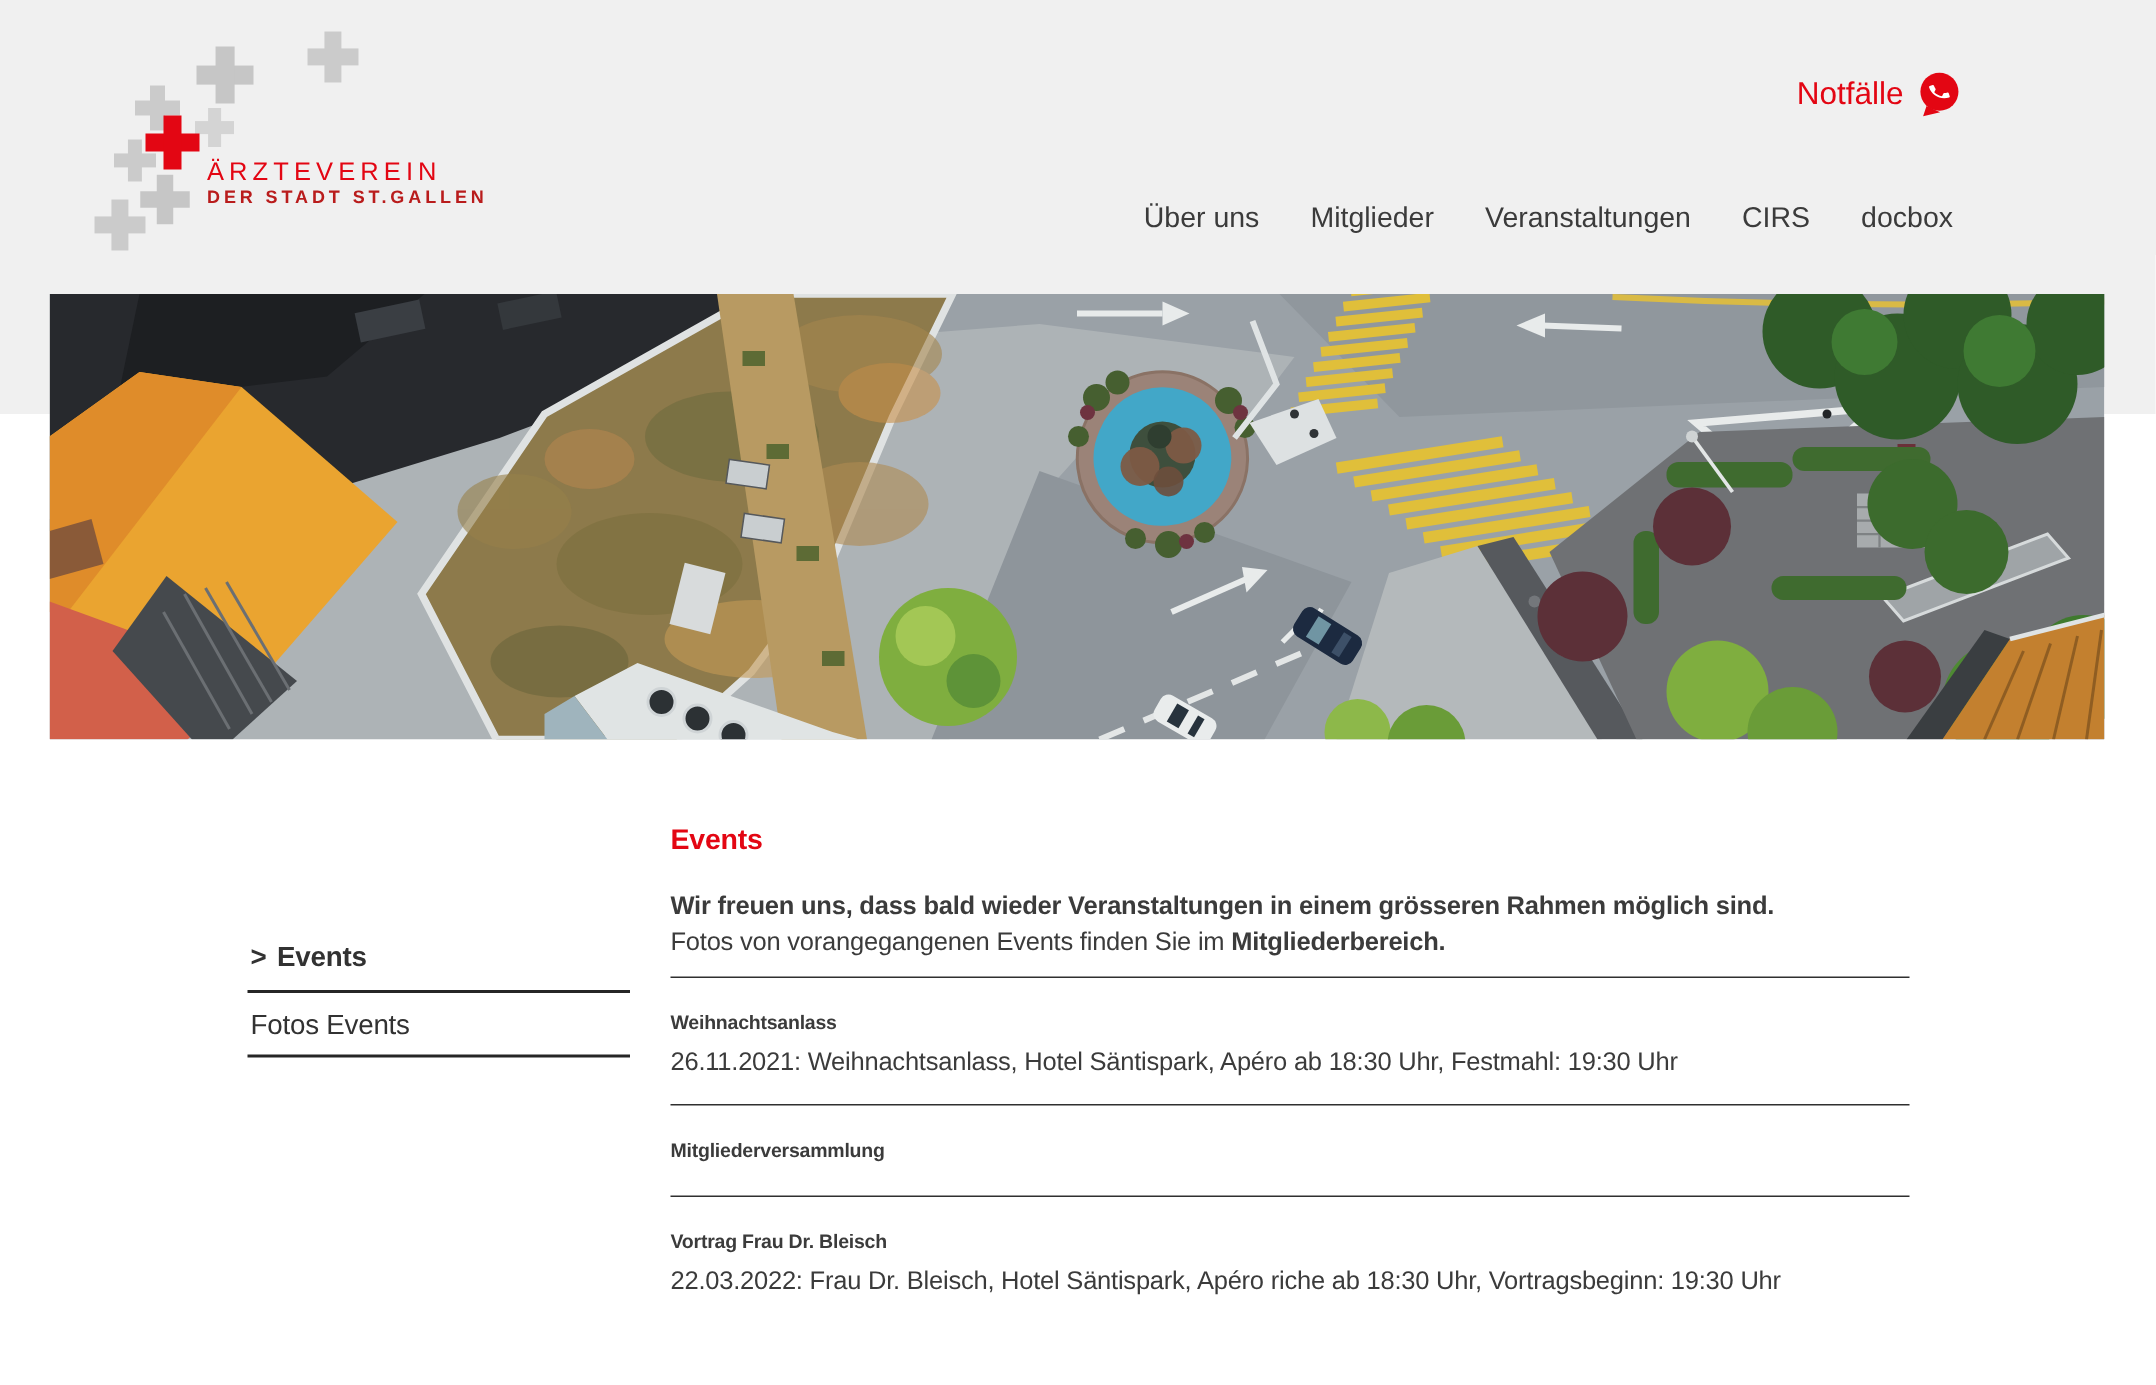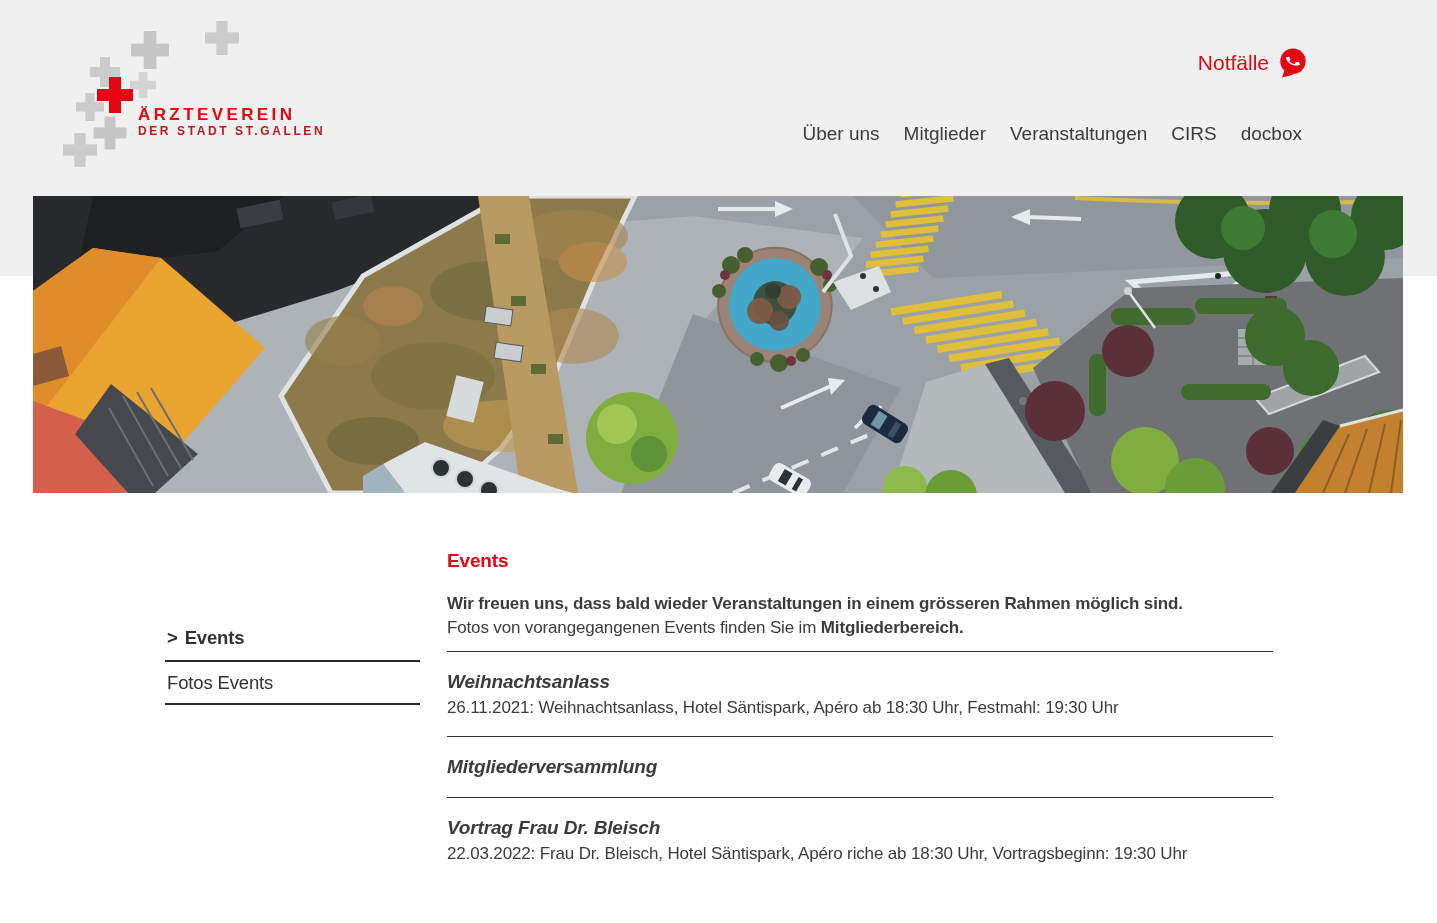--- a/index.html
+++ b/index.html
@@ -7,30 +7,30 @@
   body {
     width:1437px; height:923px; position:relative; overflow:hidden;
     background:#ffffff; font-family:"Liberation Sans", sans-serif;
     color:#3b3b3b; letter-spacing:-0.15px;
   }
   .band { position:absolute; left:0; top:0; width:1437px; height:276px; background:#f0f0f0; }
 
   
   .logo-area { position:absolute; left:60px; top:18px; width:330px; height:155px; cursor:pointer; }
   .logo-area svg { position:absolute; left:0; top:0; }
-  .brand1 { position:absolute; left:78px; top:87px; font-size:17px; font-weight:bold;
+  .brand1 { position:absolute; left:78px; top:87px; font-size:17px; font-weight:normal;
             letter-spacing:3.4px; color:#e30613; white-space:nowrap; }
   .brand2 { position:absolute; left:78px; top:106px; font-size:12px; font-weight:bold;
             letter-spacing:2.6px; color:#b91c1c; white-space:nowrap; }
 
   
   .notfall { position:absolute; top:48px; right:130px; display:flex; align-items:center; gap:9px; cursor:pointer; }
   .notfall-label { color:#e30613; font-size:21px; letter-spacing:0;margin-left:44px; }
   .notfall-icon { width:29px; height:30px; display:block; }
-  .main-nav { position:absolute; top:123px; right:135px; display:flex; gap:24px; }
+  .main-nav { position:absolute; top:135px; right:135px; display:flex; gap:34px; }
   .main-nav a { color:#3b3b3b; font-size:19px; text-decoration:none; letter-spacing:0; cursor:pointer; }
 
   
   .hero { position:absolute; left:33px; top:196px; width:1370px; height:297px; overflow:hidden; }
   .hero svg { display:block; width:100%; height:100%; }
 
   
   .sidebar { position:absolute; left:165px; top:627px; width:255px; }
   .side-item { display:block; font-size:18.5px; color:#323232; padding:0 2px 11px;
                border-bottom:2px solid #262626; cursor:pointer; text-decoration:none; }
@@ -38,21 +38,21 @@
   .side-item.active { font-weight:bold; }
   .side-item .marker { margin-right:7px; }
 
   
   .main-col { position:absolute; left:447px; top:551px; width:826px; }
   .page-title { color:#e30613; font-size:19px; font-weight:bold; margin:0 0 22px; line-height:19px; }
   .intro { font-size:17px; line-height:24px; margin:0 0 11px; }
   .intro .line1 { font-weight:bold; }
   .intro strong { font-weight:bold; cursor:pointer; }
   .event { border-top:1px solid #2f2f2f; padding:20px 0 16px; }
-  .event h3 { font-size:19px; font-weight:bold; margin:0 0 5px; line-height:19px;font-style:italic; }
+  .event h3 { font-size:13px; font-weight:bold; margin:0 0 5px; line-height:19px; }
   .event p { font-size:17px; line-height:24px; margin:0; }
 </style>
 </head>
 <body>
 
 <div class="band"></div>
 
 <div class="logo-area">
   <svg width="210" height="160" viewBox="-5 0 210 160">
     <g fill="#cbcbcb">

